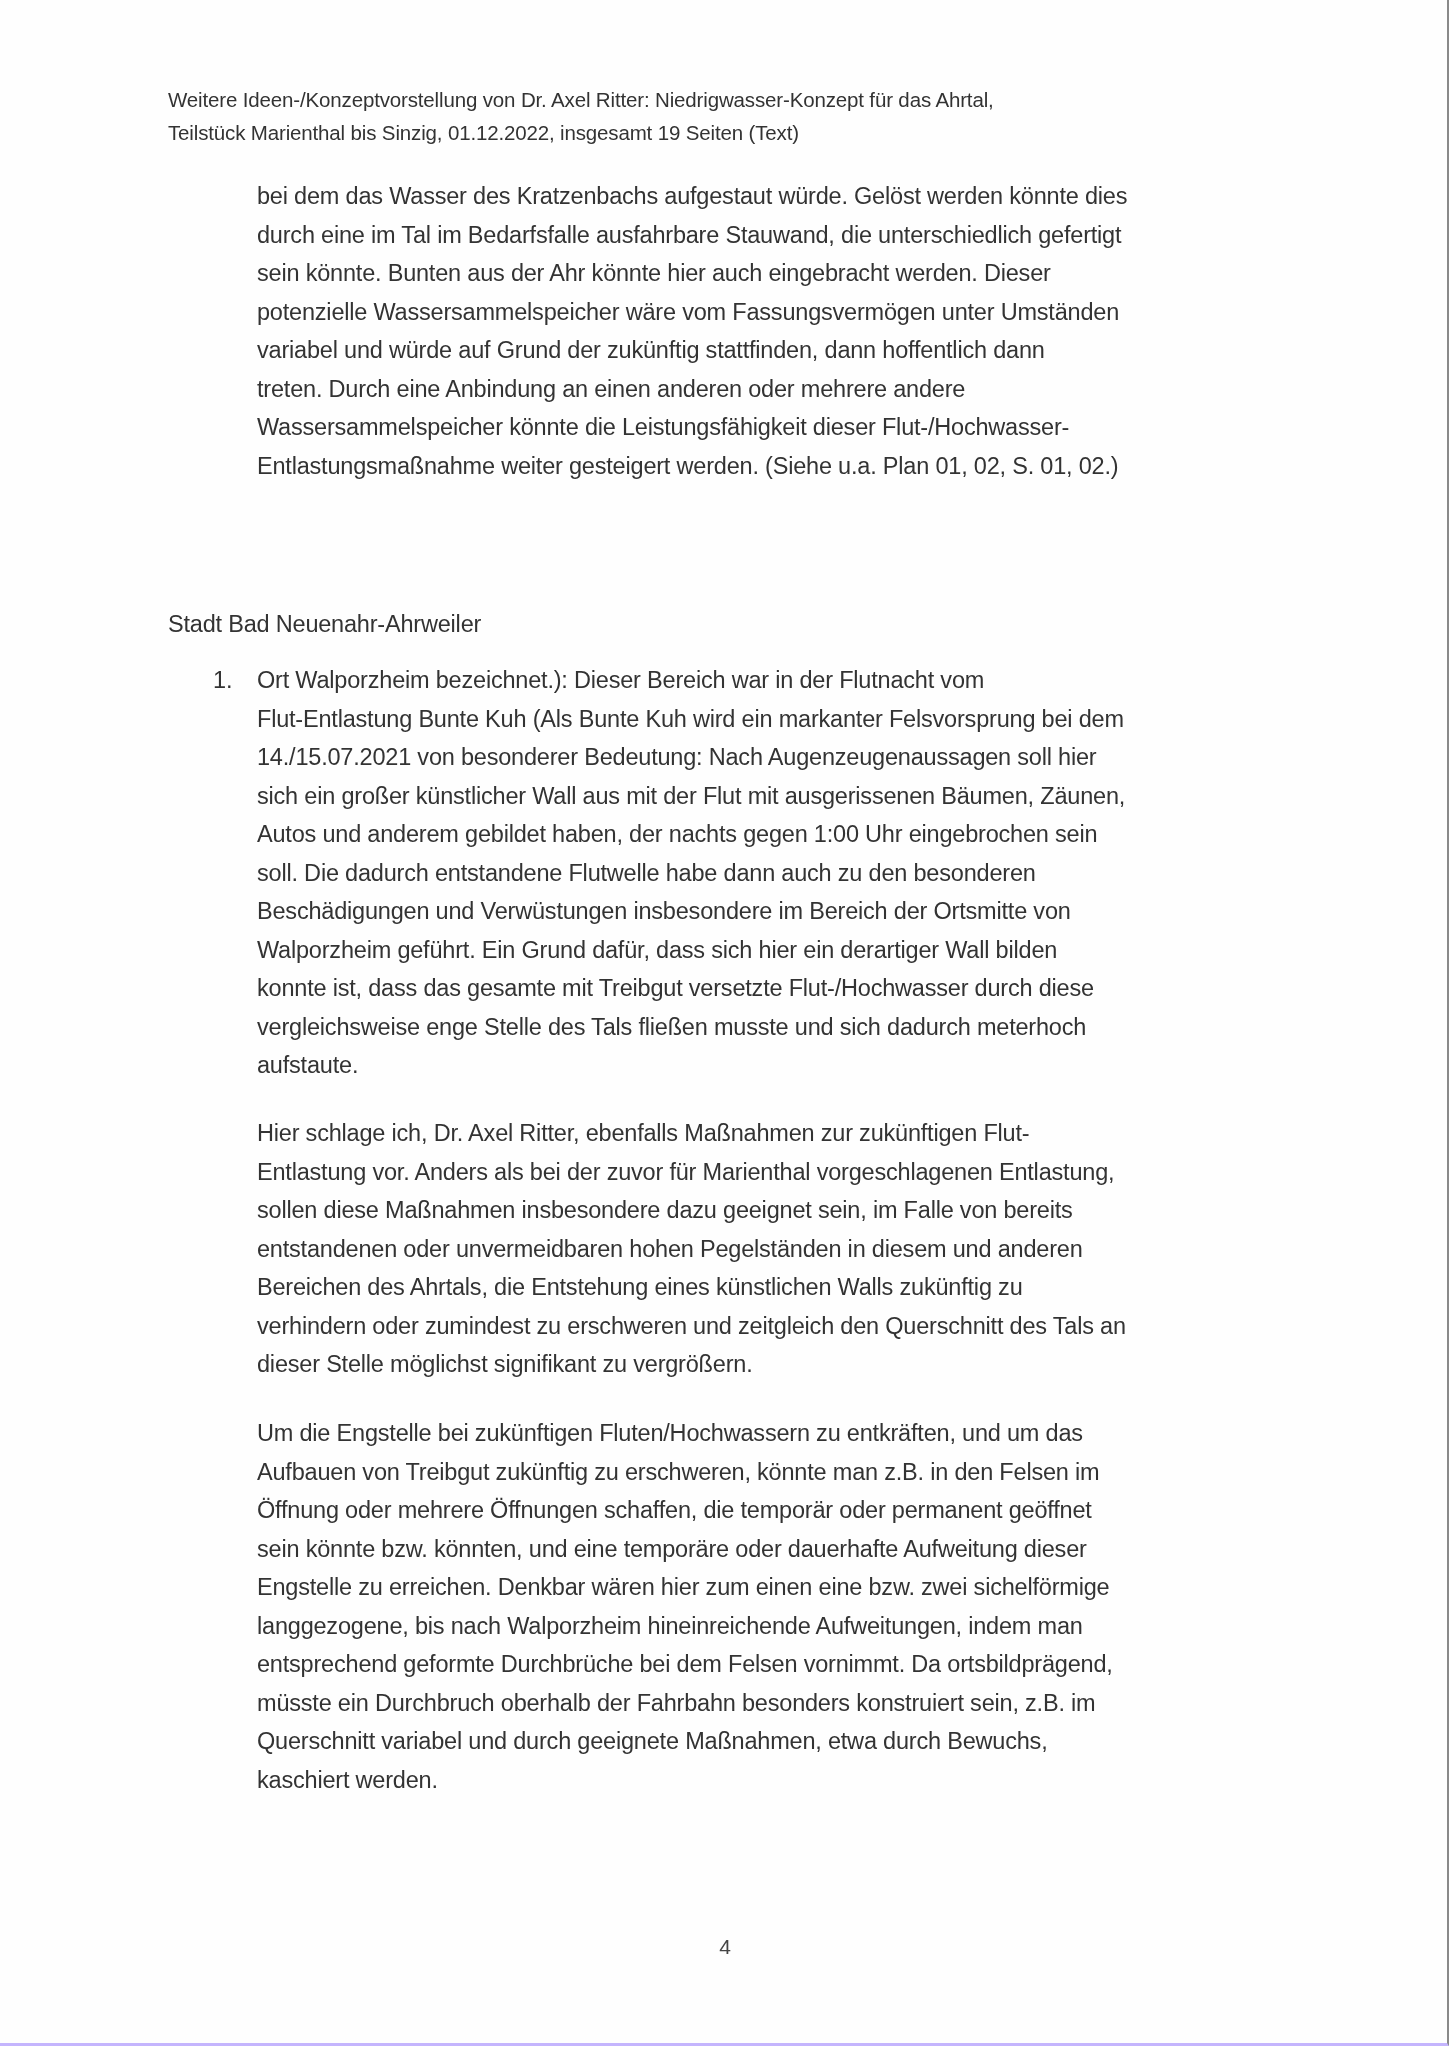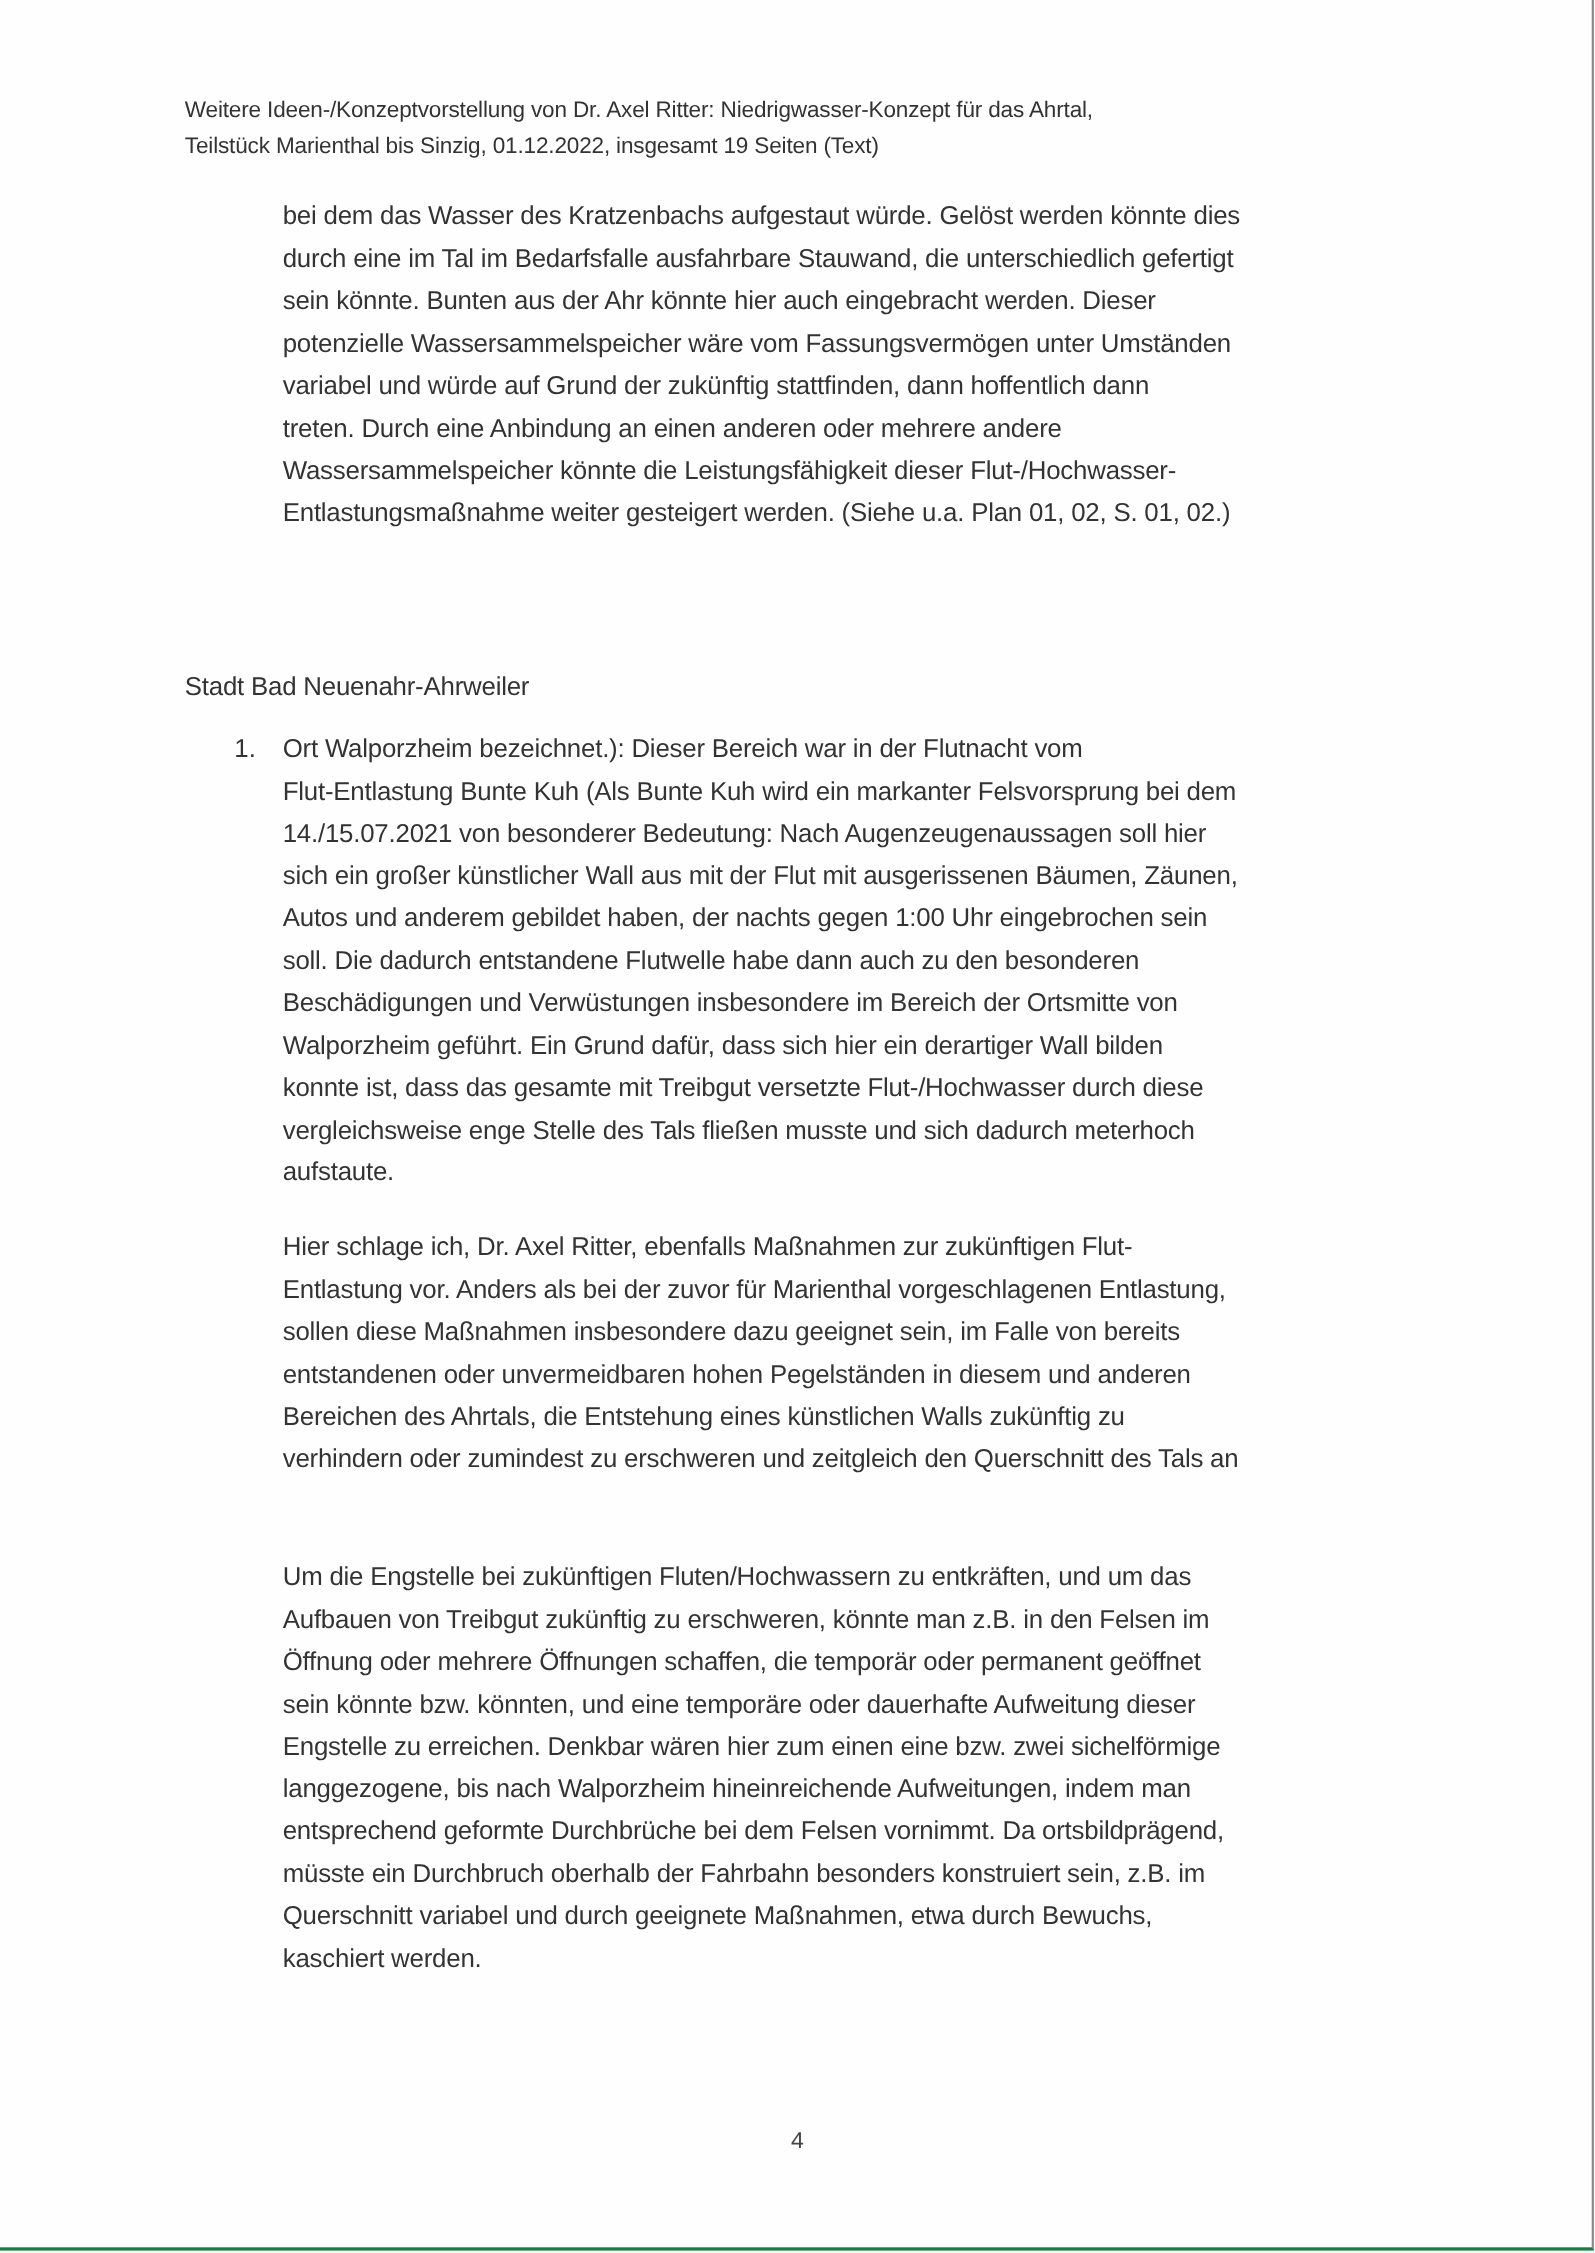--- a/index.html
+++ b/index.html
@@ -1,21 +1,21 @@
 <!DOCTYPE html>
 <html><head>
 <meta charset="utf-8">
 <style>
   html, body { margin: 0; padding: 0; background: #ffffff; }
   body { width: 1450px; height: 2048px; position: relative; overflow: hidden; }
   .page {
     position: absolute; left: 0; top: 0; width: 1447px; height: 2043px;
     background: #fefefe;
     border-right: 2px solid #8a8a8a;
-    border-bottom: 3px solid #15803d;
+    border-bottom: 3px solid #c4b5fd;
     font-family: "Liberation Sans", "DejaVu Sans", sans-serif;
     color: #333333;
   }
   .header { position: absolute; left: 168px; top: 83px; width: 1150px; }
   .header .hline {
     display: block; font-size: 20.5px; line-height: 33px; white-space: nowrap;
     letter-spacing: -0.15px;
   }
   .block { position: absolute; left: 257px; width: 1080px; }
   .line {
@@ -76,20 +76,21 @@
     <span class="line">aufstaute.</span>
   </div>
 
   <div class="block" id="para-hier">
     <span class="line">Hier schlage ich, Dr. Axel Ritter, ebenfalls Maßnahmen zur zukünftigen Flut-</span>
     <span class="line">Entlastung vor. Anders als bei der zuvor für Marienthal vorgeschlagenen Entlastung,</span>
     <span class="line">sollen diese Maßnahmen insbesondere dazu geeignet sein, im Falle von bereits</span>
     <span class="line">entstandenen oder unvermeidbaren hohen Pegelständen in diesem und anderen</span>
     <span class="line">Bereichen des Ahrtals, die Entstehung eines künstlichen Walls zukünftig zu</span>
     <span class="line">verhindern oder zumindest zu erschweren und zeitgleich den Querschnitt des Tals an</span>
+    <span class="line">dieser Stelle möglichst signifikant zu vergrößern.</span>
   </div>
 
   <div class="block" id="para-um">
     <span class="line">Um die Engstelle bei zukünftigen Fluten/Hochwassern zu entkräften, und um das</span>
     <span class="line">Aufbauen von Treibgut zukünftig zu erschweren, könnte man z.B. in den Felsen im</span>
     <span class="line">Öffnung oder mehrere Öffnungen schaffen, die temporär oder permanent geöffnet</span>
     <span class="line">sein könnte bzw. könnten, und eine temporäre oder dauerhafte Aufweitung dieser</span>
     <span class="line">Engstelle zu erreichen. Denkbar wären hier zum einen eine bzw. zwei sichelförmige</span>
     <span class="line">langgezogene, bis nach Walporzheim hineinreichende Aufweitungen, indem man</span>
     <span class="line">entsprechend geformte Durchbrüche bei dem Felsen vornimmt. Da ortsbildprägend,</span>

